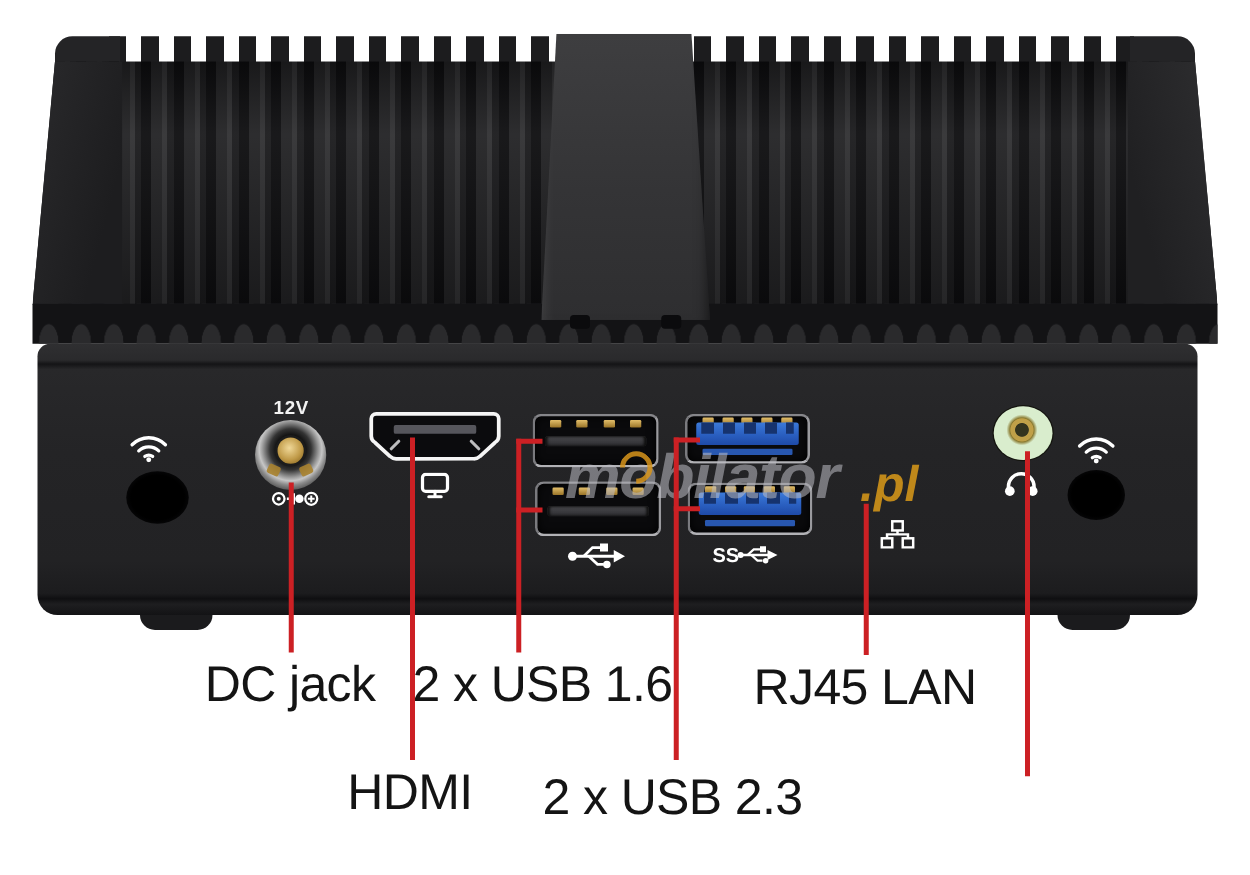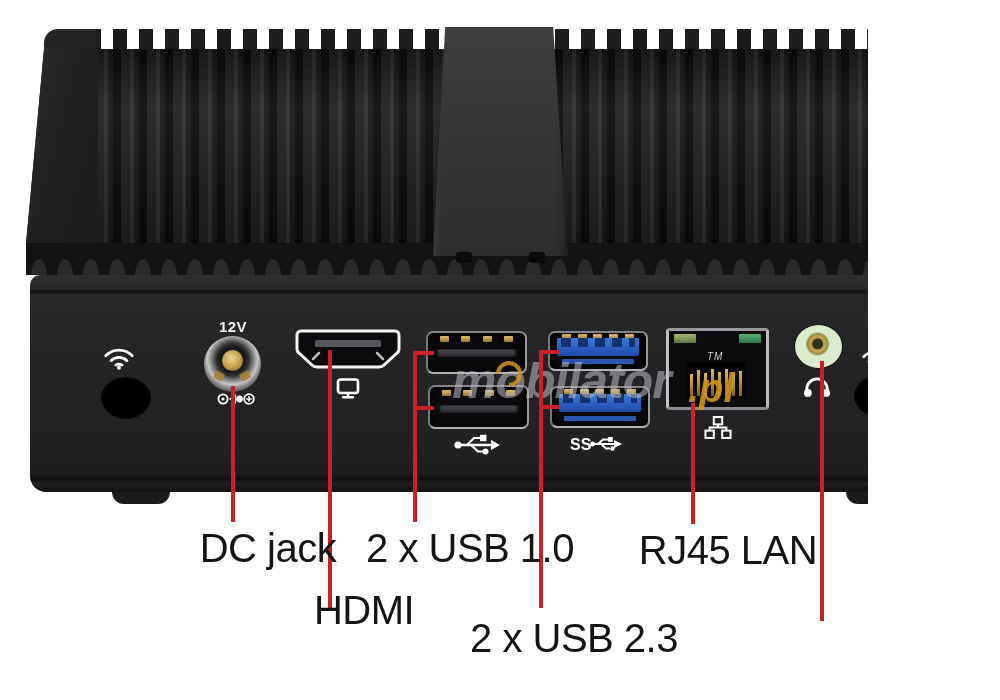--- a/index.html
+++ b/index.html
@@ -1,16 +1,16 @@
 <!DOCTYPE html>
 <html><head>
 <meta charset="utf-8">
 <style>
   html,body{margin:0;padding:0;background:#fff;}
-  .stage{position:relative;width:868px;height:700px;background:#ffffff;overflow:hidden;
+  .stage{position:relative;width:1000px;height:700px;background:#ffffff;overflow:hidden;
          font-family:"Liberation Sans",sans-serif;}
   .abs{position:absolute;}
 
   
   .teeth-top{left:87px;top:29px;width:826px;height:21px;
     background:repeating-linear-gradient(90deg,#1c1c1e 0 14px,transparent 14px 26px);}
   .corner-tl{left:44px;top:29px;width:52px;height:21px;background:#242426;border-radius:14px 0 0 0;}
   .corner-tr{left:904px;top:29px;width:52px;height:21px;background:#242426;border-radius:0 14px 0 0;}
   .fins{left:26px;top:49px;width:948px;height:195px;
     clip-path:polygon(1.9% 0,98.1% 0,100% 100%,0 100%);
@@ -104,25 +104,25 @@
   .l-usb2{left:413px;top:351px;height:171px;}
   .s-usb2a{left:413px;top:351px;width:21px;}
   .s-usb2b{left:413px;top:406px;width:21px;}
   .l-usb3{left:539px;top:350px;height:258px;}
   .s-usb3a{left:539px;top:350px;width:21px;}
   .s-usb3b{left:539px;top:405px;width:21px;}
   .l-rj45{left:691px;top:403px;height:121px;}
   .l-mic{left:820px;top:361px;height:260px;}
 
   
-  .lbl{transform:translateX(-50%);white-space:nowrap;color:#141414;font-size:40px;letter-spacing:-.5px;margin-left:36px;}
+  .lbl{transform:translateX(-50%);white-space:nowrap;color:#141414;font-size:40px;letter-spacing:-.5px;}
   .lbl-dc{left:232px;top:526px;}
   .lbl-usb2{left:434px;top:526px;}
   .lbl-rj45{left:692px;top:528px;}
-  .lbl-hdmi{left:328px;top:588px;text-align:center;}
+  .lbl-hdmi{left:328px;top:612px;text-align:center;}
   .lbl-usb3{left:538px;top:616px;}
   .lbl-mic{left:813px;top:622px;}
 </style>
 </head>
 <body>
 
 <div class="stage">
 
   <div class="abs teeth-top"></div>
   <div class="abs corner-tl"></div>
@@ -232,35 +232,20 @@
       <circle cx="22.5" cy="11" r="2.4" stroke="none"></circle>
       <path d="M23 11 H46" stroke-width="2" fill="none"></path>
       <path d="M44 7 L52 11 L44 15 Z" stroke="none"></path>
       <path d="M28 11 L33 6.5 H38" stroke-width="1.8" fill="none"></path>
       <rect x="38" y="4" width="4.8" height="4.8" stroke="none"></rect>
       <path d="M31 11 L36 15.5 H40" stroke-width="1.8" fill="none"></path>
       <circle cx="42.5" cy="15.5" r="2.2" stroke="none"></circle>
     </g>
   </svg>
 
-  <div class="abs rj45">
-    <div class="led led-l"></div>
-    <div class="led led-r"></div>
-    <div class="rj45-tm">TM</div>
-    <div class="rj45-cavity">
-      <div class="pin" style="height:22px;"></div>
-        <div class="pin" style="height:26px;"></div>
-      <div class="pin" style="height:23px;"></div>
-        <div class="pin" style="height:27px;"></div>
-      <div class="pin" style="height:24px;"></div>
-        <div class="pin" style="height:27px;"></div>
-      <div class="pin" style="height:23px;"></div>
-        <div class="pin" style="height:25px;"></div>
-    </div>
-  </div>
   <svg class="abs lan-glyph" width="28" height="23" viewBox="0 0 26 22">
     <g stroke="#fff" stroke-width="1.9" fill="none">
       <rect x="9" y="1" width="8" height="7"></rect>
       <rect x="1" y="14" width="8" height="7"></rect>
       <rect x="17" y="14" width="8" height="7"></rect>
       <path d="M13 8 V11 M5 14 V11 H21 V14"></path>
     </g>
   </svg>
 
   <div class="abs audio"></div>
@@ -289,18 +274,18 @@
   <div class="abs rline l-usb2"></div>
   <div class="abs rstub s-usb2a"></div>
   <div class="abs rstub s-usb2b"></div>
   <div class="abs rline l-usb3"></div>
   <div class="abs rstub s-usb3a"></div>
   <div class="abs rstub s-usb3b"></div>
   <div class="abs rline l-rj45"></div>
   <div class="abs rline l-mic"></div>
 
   <div class="abs lbl lbl-dc">DC jack</div>
-  <div class="abs lbl lbl-usb2">2 x USB 1.0</div>
+  <div class="abs lbl lbl-usb2">2 x USB 1.6</div>
   <div class="abs lbl lbl-rj45">RJ45 LAN</div>
   <div class="abs lbl lbl-hdmi">HDMI</div>
   <div class="abs lbl lbl-usb3">2 x USB 2.3</div>
 
 </div>
 
 </body></html>

